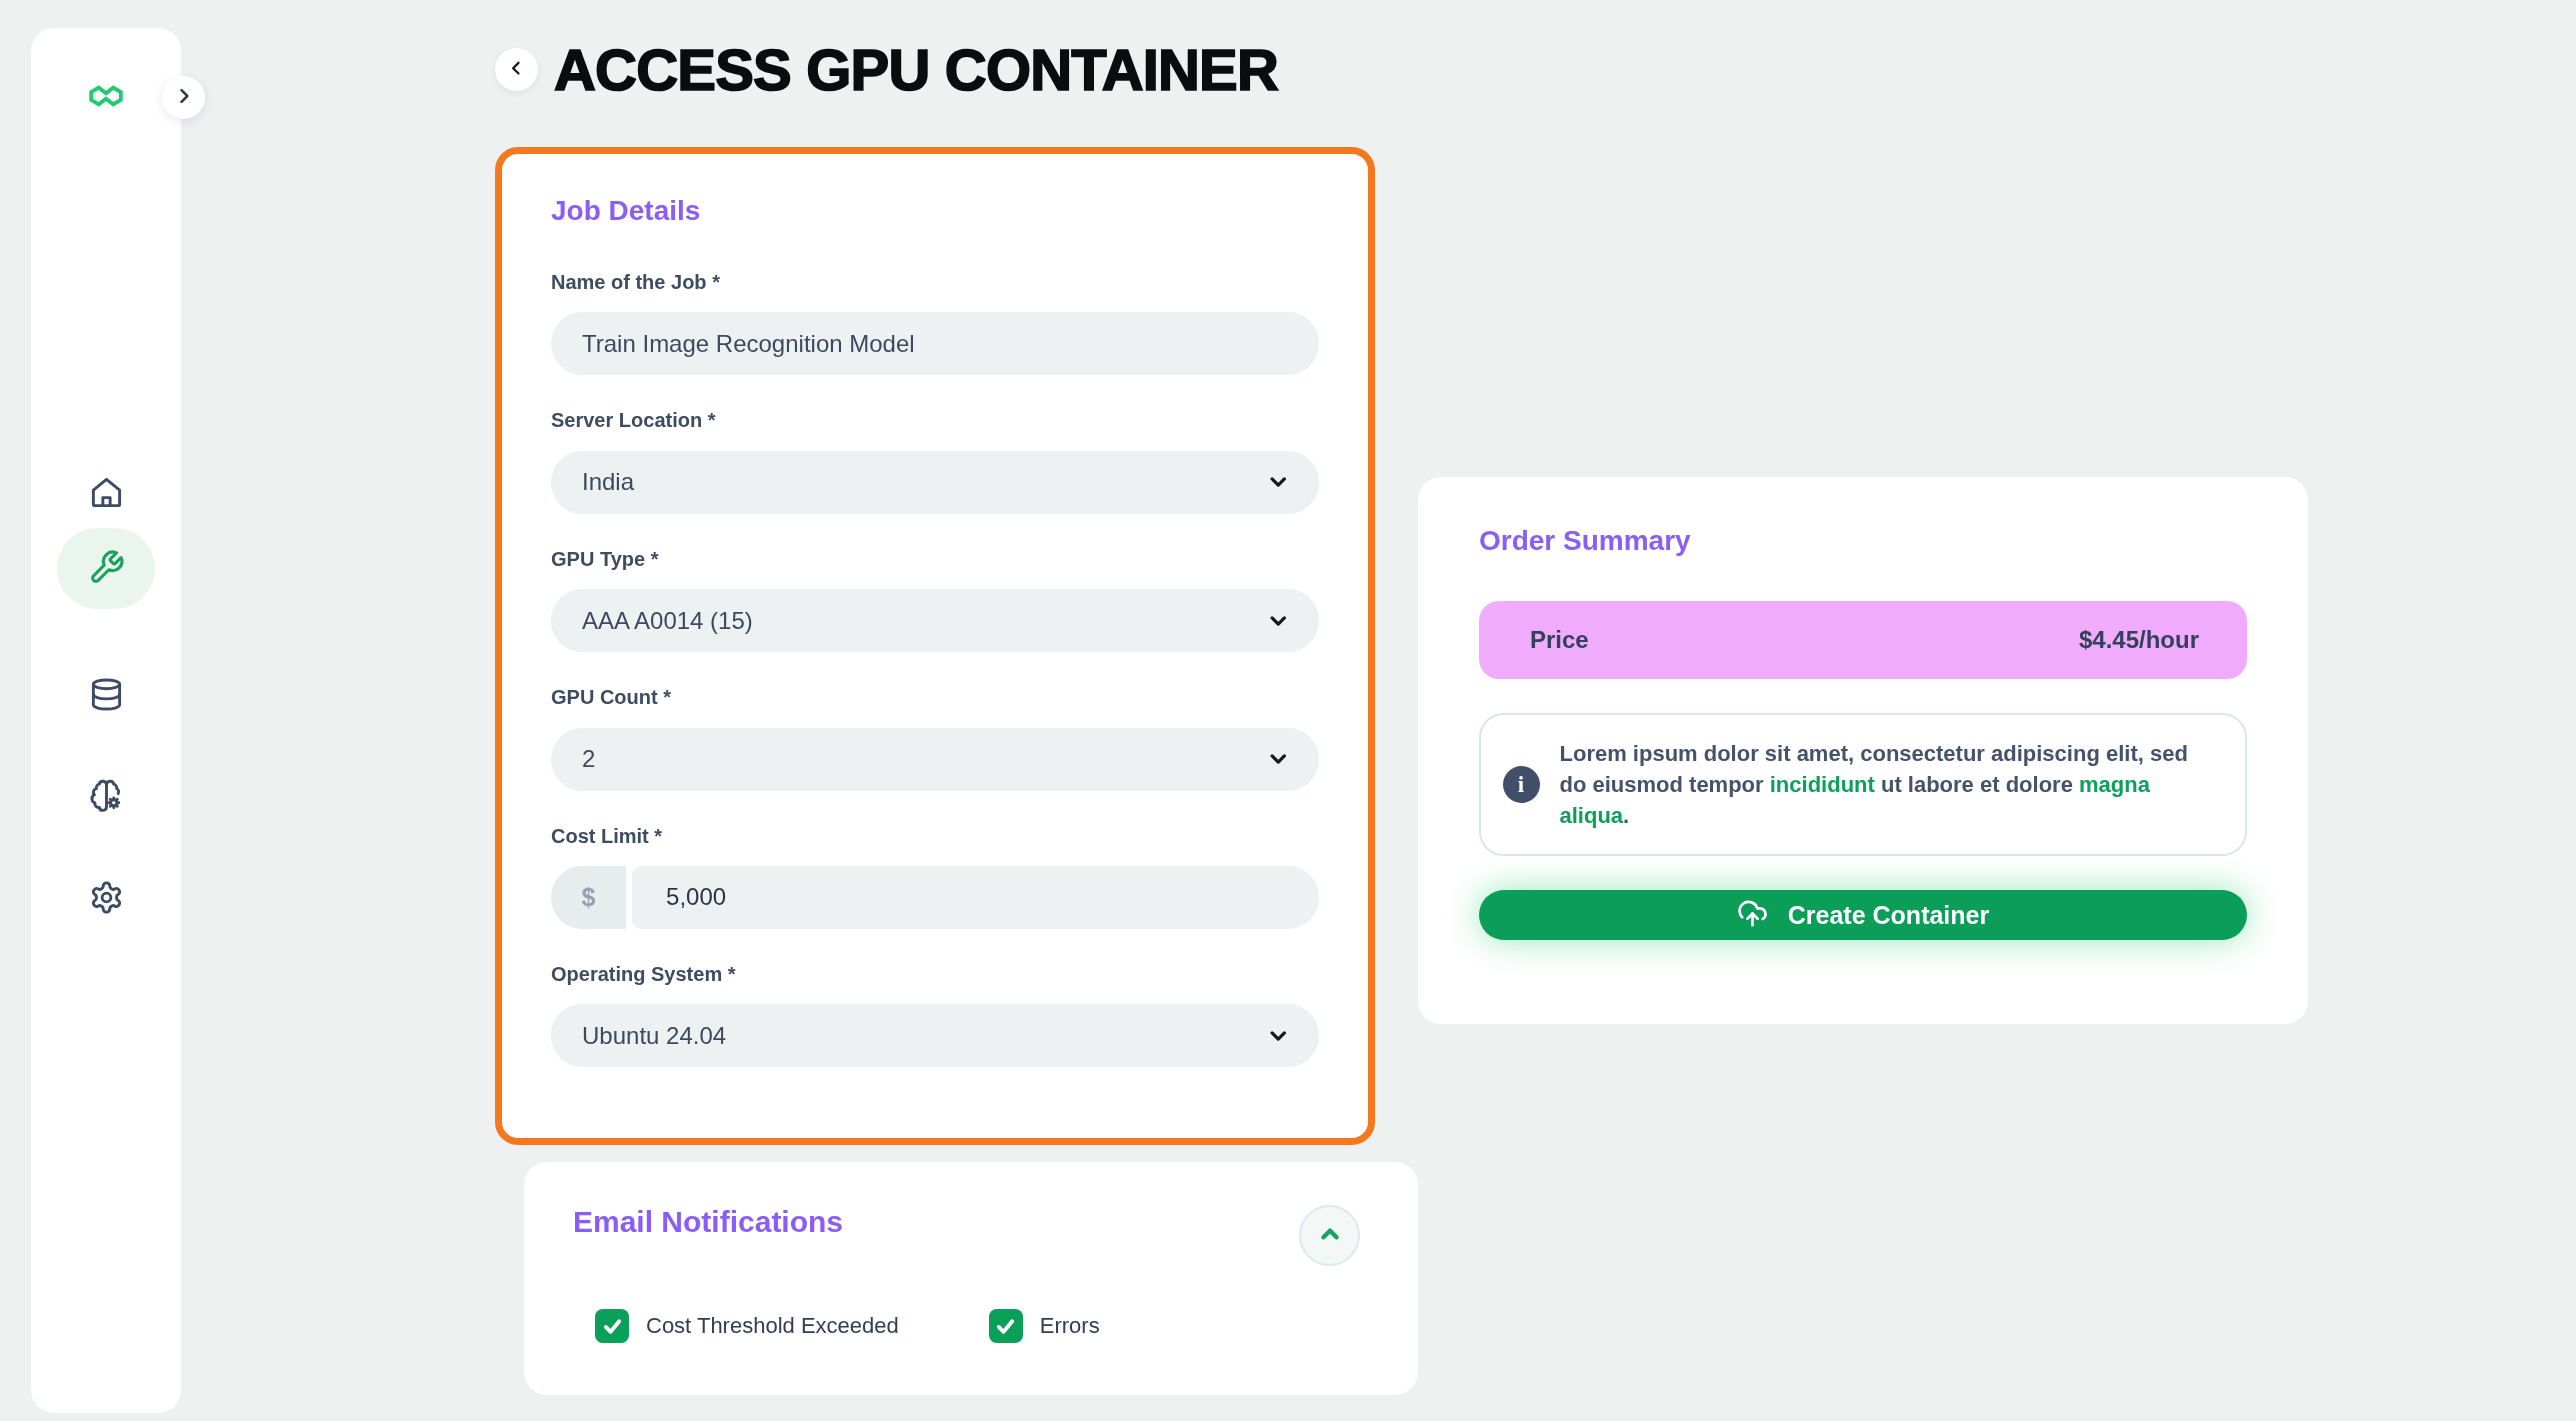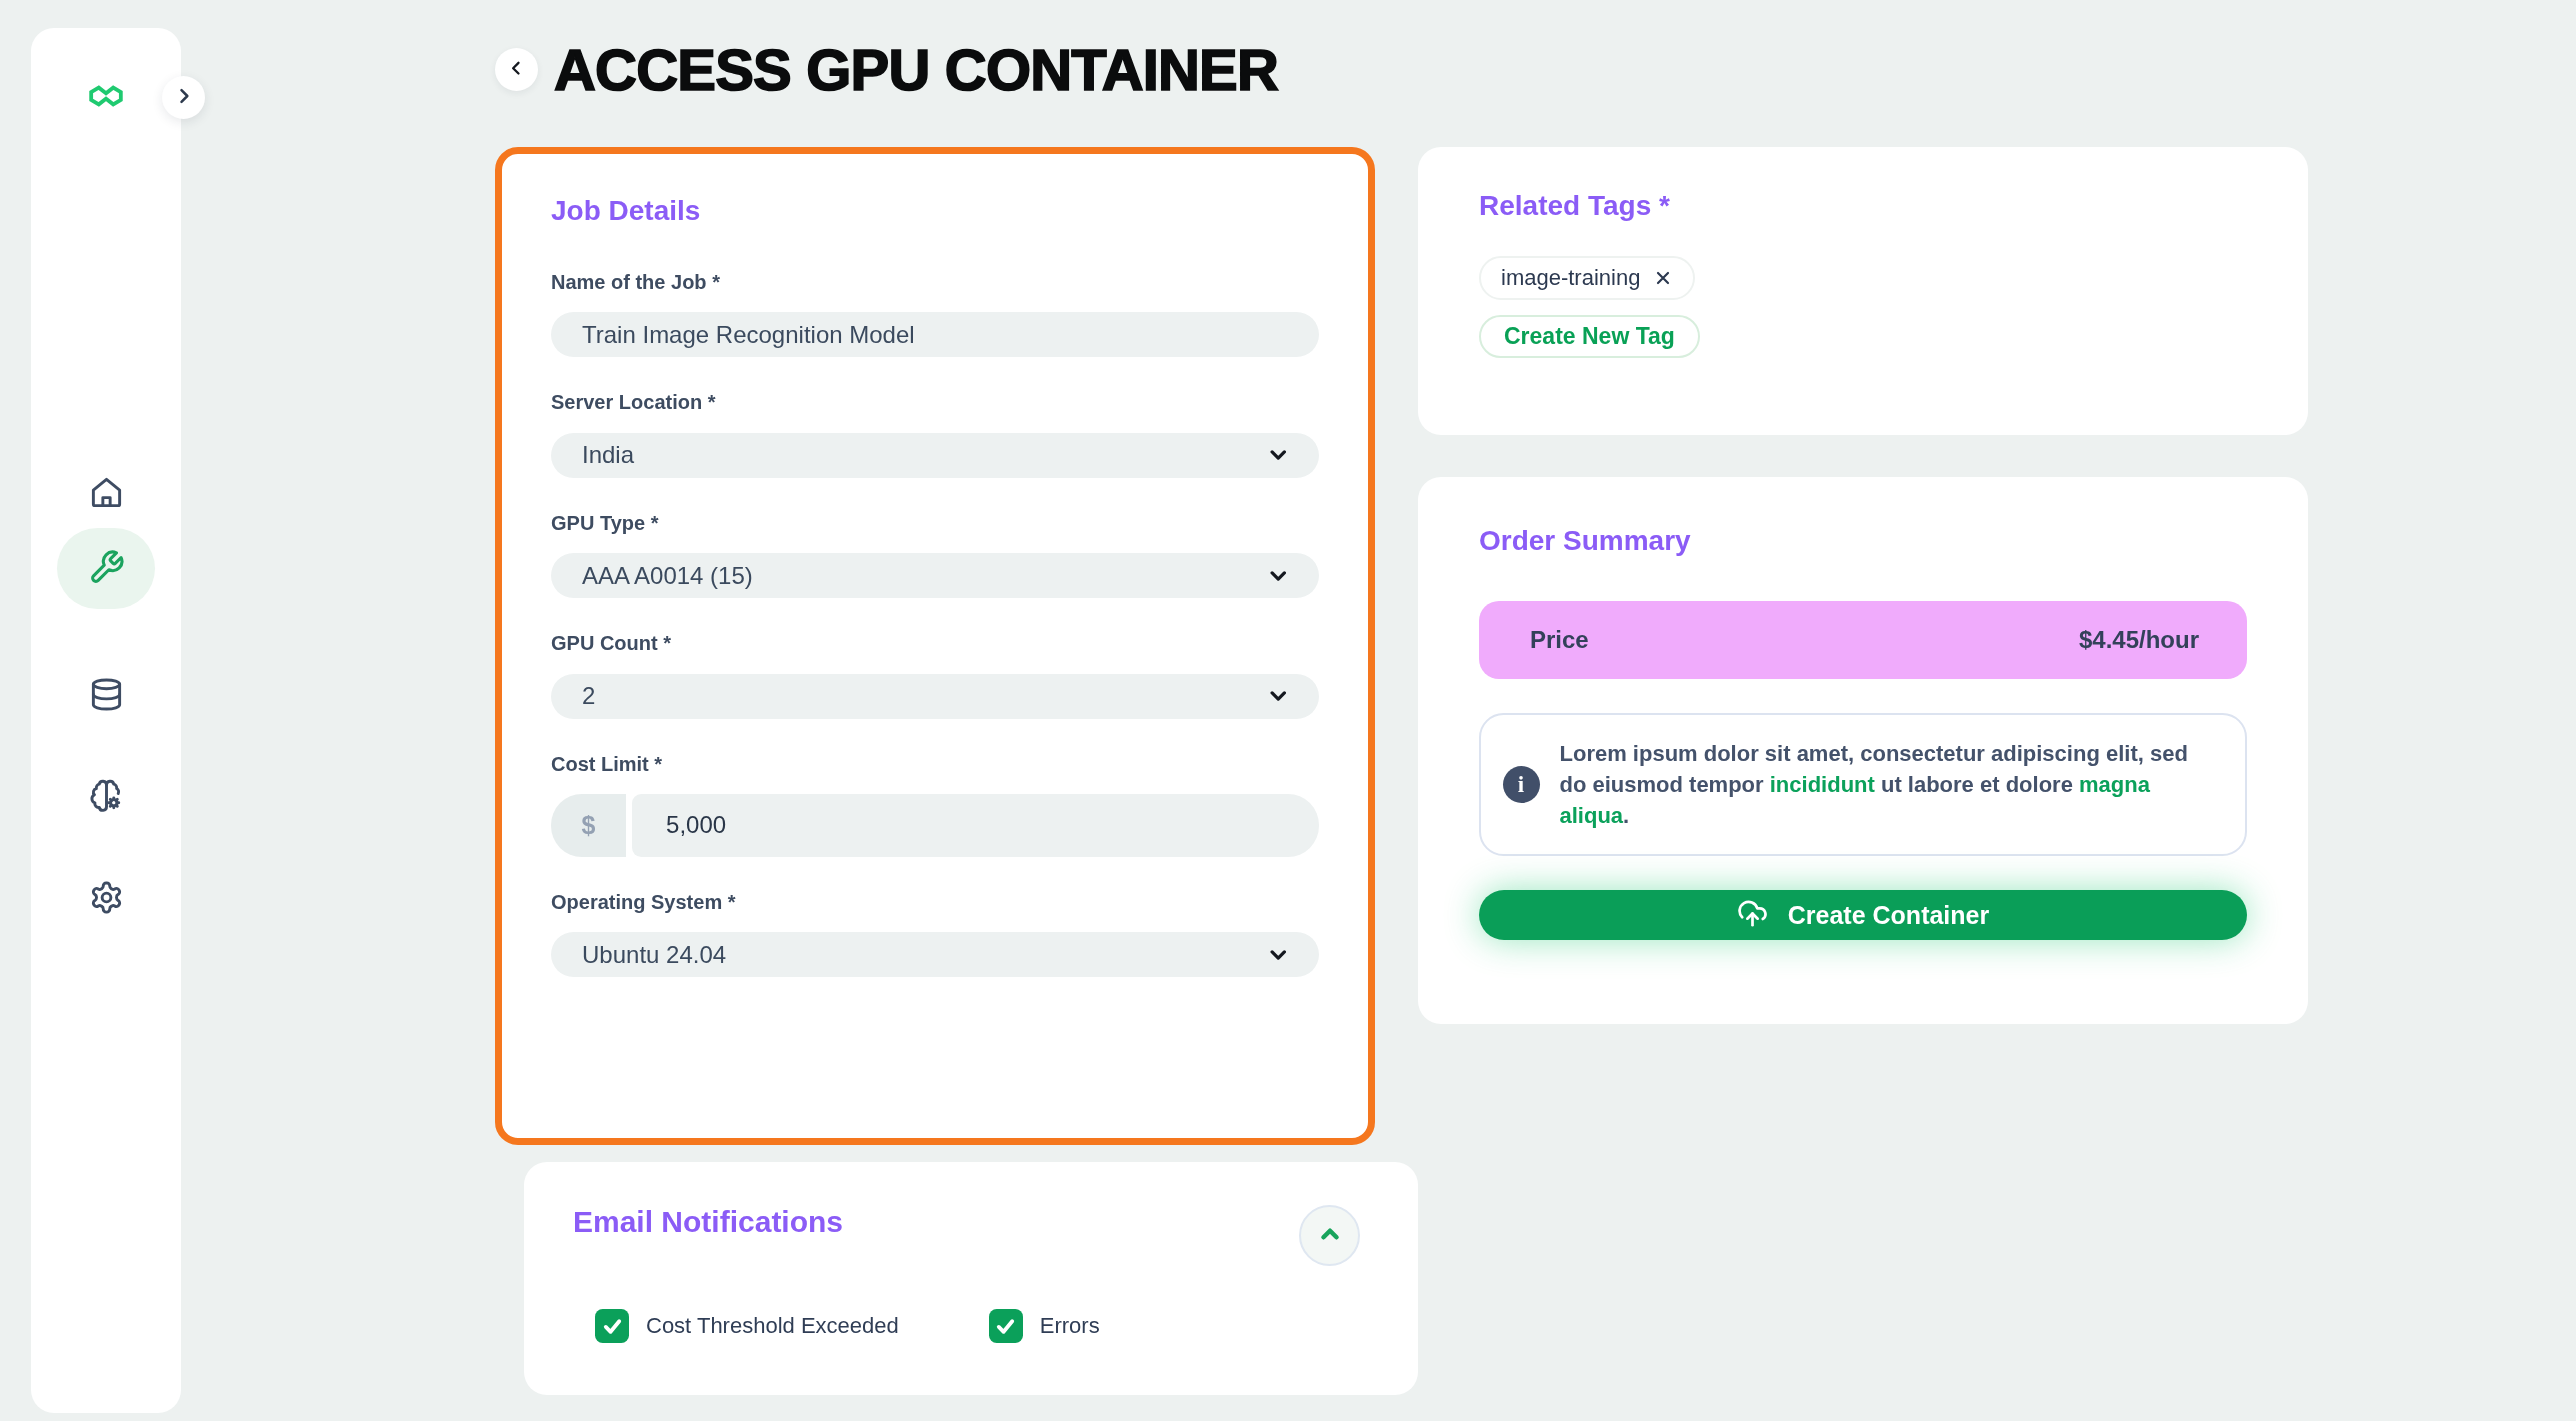--- a/index.html
+++ b/index.html
@@ -29,21 +29,21 @@
 
   
   .card { position:absolute; background:#ffffff; border-radius:23px; }
   .card-heading { font-size:28px; font-weight:700; color:#8b5cf6; }
 
   .job-card { left:495px; top:147px; width:880px; height:998px;
               border:7px solid #f5771e; padding:41px 49px 0 49px; }
   .job-card .card-heading { margin-bottom:44px; }
 
   .field-label { font-size:20px; font-weight:700; color:#3e4c61; margin-bottom:18.4px; }
-  .input-box { position:relative; height:45px; background:#edf1f1; border-radius:31px;
+  .input-box { position:relative; height:63px; background:#edf1f1; border-radius:31px;
                display:flex; align-items:center; padding:0 67px 0 31px;
                font-size:24px; color:#3b4a5e; margin-bottom:34px; cursor:text;text-align:right; }
   .select-box { cursor:pointer; }
   .select-chevron { position:absolute; right:29px; top:50%; transform:translateY(-50%); display:flex; }
 
   .cost-row { display:flex; gap:6.1px; margin-bottom:34px; }
   .cost-prefix { width:75px; height:63px; background:#e7eded; border-radius:31px 0 0 31px;
                  display:flex; align-items:center; justify-content:center;
                  font-size:25px; font-weight:600; color:#94a1b3; }
   .cost-input { flex:1; height:63px; background:#edf1f1; border-radius:9.2px 31px 31px 9.2px;
@@ -250,36 +250,20 @@
         <span class="checkbox">
           <svg width="23" height="23" viewBox="0 0 24 24" fill="none" stroke="#ffffff" stroke-width="4" stroke-linecap="round" stroke-linejoin="round">
               <polyline points="5 12.5 10 17.5 19 6.5"></polyline>
             </svg>
         </span>
         <span class="check-label">Errors</span>
       </div>
     </div>
   </section>
 
-  <section class="card tags-card">
-    <div class="card-heading">Related Tags *</div>
-    <div class="tags-col">
-      <div class="tag-chip">
-        <span>image-training</span>
-        <span class="tag-close">
-          <svg width="20" height="20" viewBox="0 0 24 24" fill="none" stroke="#2c3950" stroke-width="2.6" stroke-linecap="round">
-              <path d="M6 6 L18 18 M18 6 L6 18"></path>
-            </svg>
-        </span>
-      </div>
-      <div class="create-tag-btn">
-        <span>Create New Tag</span>
-      </div>
-    </div>
-  </section>
 
   <section class="card order-card">
     <div class="card-heading">Order Summary</div>
 
     <div class="price-row">
       <span class="price-label">Price</span>
       <span class="price-value">$4.45/hour</span>
     </div>
 
     <div class="info-box">

